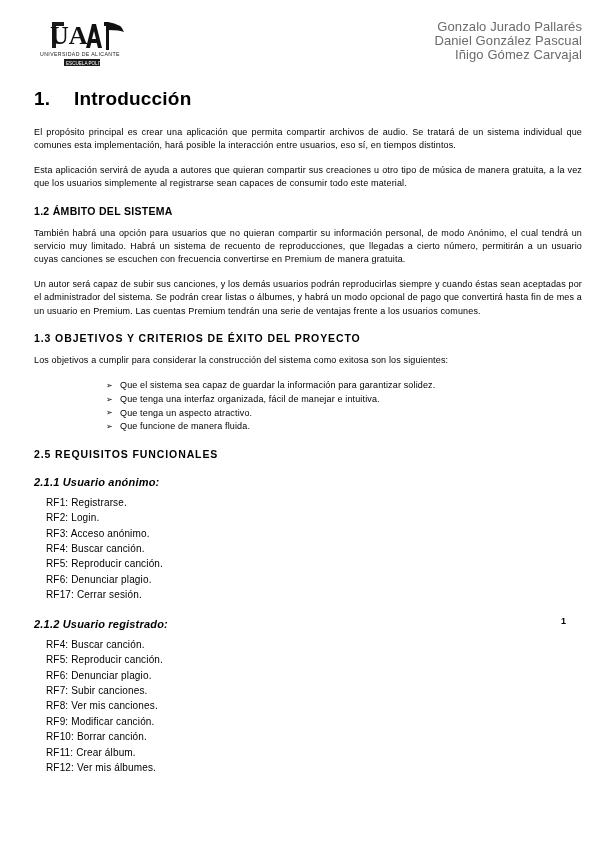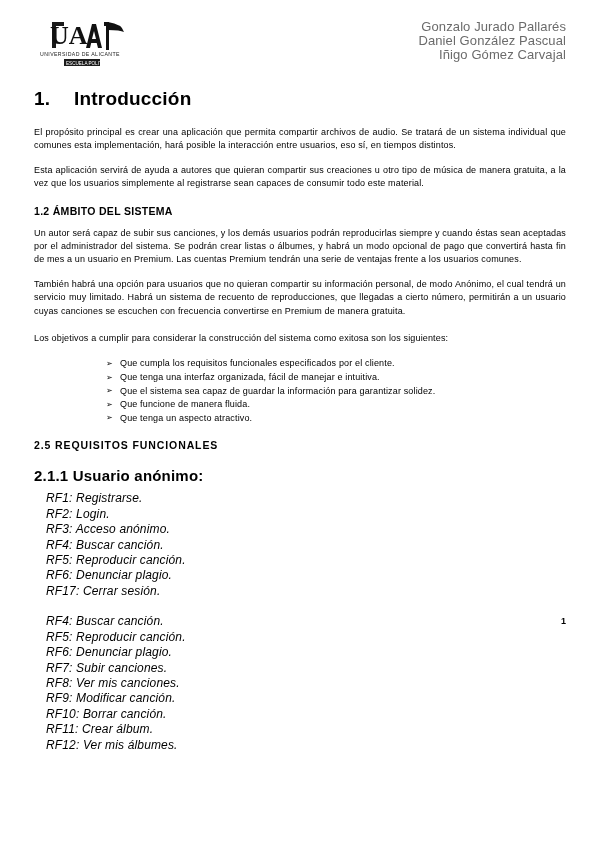--- a/index.html
+++ b/index.html
@@ -13,21 +13,21 @@
     font-family: "Liberation Sans", sans-serif;
     color: #000000;
     position: relative;
     overflow: hidden;
   }
   .page {
     position: relative;
     width: 600px;
     height: 648px;
     box-sizing: border-box;
-    padding: 18px 34px 0 34px;
+    padding: 18px 18px 0 34px;
   }
   
   .header {
     display: flex;
     justify-content: space-between;
     align-items: flex-start;
     height: 56px;
   }
   .logo {
     width: 110px;
@@ -58,24 +58,25 @@
     letter-spacing: 0.2px;
   }
   h2.sec {
     font-size: 10.5px;
     font-weight: bold;
     margin: 0 0 10px 0;
     letter-spacing: 0.3px;
   }
   h2.sec.spaced { letter-spacing: 0.9px; }
   h3.subsec {
-    font-size: 15px;
+    font-size: 11px;
     font-weight: bold;
     margin: 0 0 7px 0;
     letter-spacing: 0.2px;
+    font-style: italic;
   }
   p.body {
     font-size: 9px;
     line-height: 13.4px;
     text-align: justify;
     margin: 0 0 11px 0;
     letter-spacing: 0.15px;
   }
   p.lead {
     font-size: 9px;
@@ -105,24 +106,23 @@
     font-size: 8px;
     color: #000;
   }
   
   .reqlist {
     list-style: none;
     margin: 0 0 0 0;
     padding: 0 0 0 12px;
   }
   .reqlist li {
-    font-size: 12px;
+    font-size: 10px;
     line-height: 15.4px;
     letter-spacing: 0.15px;
-    font-style: italic;
   }
   .group { margin-bottom: 15px; }
   
   .pagenum {
     position: absolute;
     right: 34px;
     bottom: 22px;
     font-size: 9px;
     font-weight: bold;
   }
@@ -159,52 +159,53 @@
     <span class="num">1.</span><span>Introducción</span>
   </h1>
 
   <div class="block">
     <p class="body">El propósito principal es crear una aplicación que permita compartir archivos de audio. Se tratará de un sistema individual que comunes esta implementación, hará posible la interacción entre usuarios, eso sí, en tiempos distintos.</p>
     <p class="body">Esta aplicación servirá de ayuda a autores que quieran compartir sus creaciones u otro tipo de música de manera gratuita, a la vez que los usuarios simplemente al registrarse sean capaces de consumir todo este material.</p>
   </div>
 
   <div class="block">
     <h2 class="sec">1.2 ÁMBITO DEL SISTEMA</h2>
+    <p class="body">También habrá una opción para usuarios que no quieran compartir su información personal, de modo Anónimo, el cual tendrá un servicio muy limitado. Habrá un sistema de recuento de reproducciones, que llegadas a cierto número, permitirán a un usuario cuyas canciones se escuchen con frecuencia convertirse en Premium de manera gratuita.</p>
     <p class="body">Un autor será capaz de subir sus canciones, y los demás usuarios podrán reproducirlas siempre y cuando éstas sean aceptadas por el administrador del sistema. Se podrán crear listas o álbumes, y habrá un modo opcional de pago que convertirá hasta fin de mes a un usuario en Premium. Las cuentas Premium tendrán una serie de ventajas frente a los usuarios comunes.</p>
-    <p class="body">También habrá una opción para usuarios que no quieran compartir su información personal, de modo Anónimo, el cual tendrá un servicio muy limitado. Habrá un sistema de recuento de reproducciones, que llegadas a cierto número, permitirán a un usuario cuyas canciones se escuchen con frecuencia convertirse en Premium de manera gratuita.</p>
   </div>
 
   <div class="block">
+    <h2 class="sec spaced">1.3 OBJETIVOS Y CRITERIOS DE ÉXITO DEL PROYECTO</h2>
     <p class="lead">Los objetivos a cumplir para considerar la construcción del sistema como exitosa son los siguientes:</p>
     <ul class="arrow">
-      <li>Que cumpla los requisitos funcionales especificados por el cliente.</li>
+      <li>Que el sistema sea capaz de guardar la información para garantizar solidez.</li>
       <li>Que tenga una interfaz organizada, fácil de manejar e intuitiva.</li>
-      <li>Que el sistema sea capaz de guardar la información para garantizar solidez.</li>
+      <li>Que tenga un aspecto atractivo.</li>
       <li>Que funcione de manera fluida.</li>
-      <li>Que tenga un aspecto atractivo.</li>
     </ul>
   </div>
 
 
   <h2 class="sec spaced" style="margin-bottom:16px;">2.5 REQUISITOS FUNCIONALES</h2>
 
   <div class="group">
     <h3 class="subsec">2.1.1 Usuario anónimo:</h3>
     <ul class="reqlist">
       <li>RF1: Registrarse.</li>
       <li>RF2: Login.</li>
       <li>RF3: Acceso anónimo.</li>
       <li>RF4: Buscar canción.</li>
       <li>RF5: Reproducir canción.</li>
       <li>RF6: Denunciar plagio.</li>
       <li>RF17: Cerrar sesión.</li>
     </ul>
   </div>
 
   <div class="group">
+    <h3 class="subsec">2.1.2 Usuario registrado:</h3>
     <ul class="reqlist">
       <li>RF4: Buscar canción.</li>
       <li>RF5: Reproducir canción.</li>
       <li>RF6: Denunciar plagio.</li>
       <li>RF7: Subir canciones.</li>
       <li>RF8: Ver mis canciones.</li>
       <li>RF9: Modificar canción.</li>
       <li>RF10: Borrar canción.</li>
       <li>RF11: Crear álbum.</li>
       <li>RF12: Ver mis álbumes.</li>

